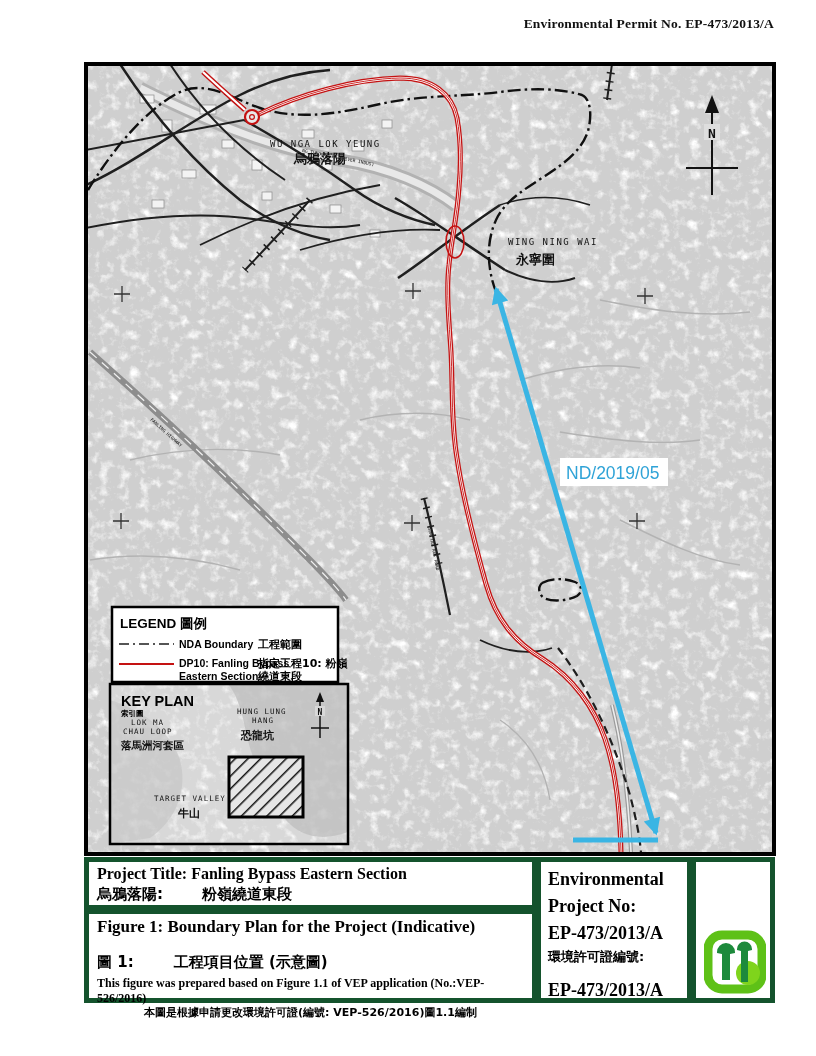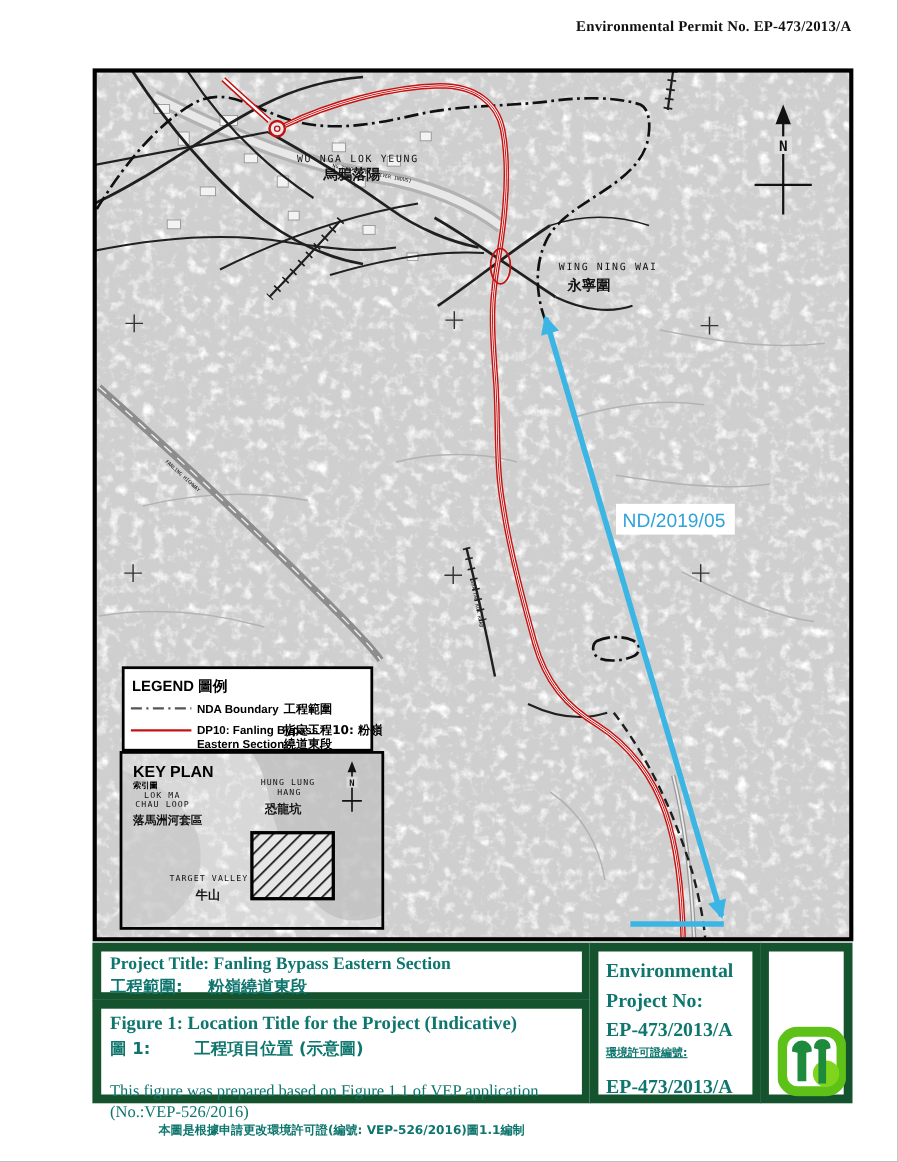--- a/index.html
+++ b/index.html
@@ -5,35 +5,35 @@
   * { margin:0; padding:0; box-sizing:border-box; }
   body { background:#888; font-family:"Liberation Serif", serif; }
   .page {
     position:relative; width:816px; height:1056px; background:#ffffff;
     margin:0 auto; overflow:hidden;
   }
   .hdr { position:absolute; right:42px; text-align:left; font-weight:bold; color:#111; }
   .hdr-en { top:16px; font-size:13.5px; letter-spacing:.2px; }
   .hdr-zh { top:44px; font-size:14px; font-family:"DejaVu Sans", sans-serif; }
   .map-svg { position:absolute; left:84px; top:62px; }
-  .tb { position:absolute; border:8px solid #14532d; background:#fff; color:#0f766e; }
+  .tb { position:absolute; border:5px solid #14532d; background:#fff; color:#000000; }
   .tb-a { left:84px; top:857px; width:453px; height:53px; padding:3px 8px 0 8px; }
   .tb-b { left:84px; top:909px; width:453px; height:94px; padding:3px 8px 0 8px; }
   .tb-c { left:536px; top:857px; width:156px; height:146px; padding:4px 7px 0 7px; }
   .tb-d { left:691px; top:857px; width:84px; height:146px; }
   .t-en1 { font-size:16px; font-weight:bold; }
   .t-zh1 { font-size:15px; font-weight:bold; font-family:"DejaVu Sans", sans-serif; margin-top:2px; }
-  .t-zh1 .val { margin-left:23px; }
+  .t-zh1 .val { margin-left:39px; }
   .t-fig { font-size:17px; font-weight:bold; }
-  .t-figzh { font-size:15px; font-weight:bold; font-family:"DejaVu Sans", sans-serif; margin-top:4px; }
+  .t-figzh { font-size:15px; font-weight:bold; font-family:"DejaVu Sans", sans-serif; margin-top:16px; }
   .t-figzh .val { margin-left:40px; }
-  .t-note { font-size:15px; font-weight:normal; margin-top:20px; line-height:1.25; }
+  .t-note { font-size:12px; font-weight:bold; margin-top:4px; line-height:1.25; }
   .t-notezh { font-size:11px; font-weight:bold; font-family:"DejaVu Sans", sans-serif; line-height:1.25;text-align:center; }
   .p-line { font-size:18px; font-weight:bold; line-height:1.5; }
-  .p-zh { font-family:"DejaVu Sans", sans-serif; font-size:10px;text-decoration:underline; }
+  .p-zh { font-family:"DejaVu Sans", sans-serif; font-size:13px; }
   .p-last { margin-top:10px; }
   .logo-wrap { position:absolute; left:8px; top:68px; }
 </style>
 </head>
 <body>
 
 <div class="page">
 
   <div class="hdr hdr-en">Environmental Permit No. EP-473/2013/A</div>
 
@@ -233,26 +233,26 @@
         </g>
       </g>
     </g>
 
     <rect x="86" y="64" width="688" height="790" fill="none" stroke="#000" stroke-width="4"></rect>
   </svg>
 
   <div class="tb tb-a">
     <div class="t-en1">Project Title: Fanling Bypass Eastern Section</div>
     <div class="t-zh1">
-      <span>工程範圍:</span><span class="val">粉嶺繞道東段</span>
+      <span>烏鴉落陽:</span><span class="val">粉嶺繞道東段</span>
     </div>
   </div>
 
   <div class="tb tb-b">
-    <div class="t-fig">Figure 1: Location Title for the Project (Indicative)</div>
+    <div class="t-fig">Figure 1: Boundary Plan for the Project (Indicative)</div>
     <div class="t-figzh">
       <span>圖 1:</span><span class="val">工程項目位置 (示意圖)</span>
     </div>
     <div class="t-note">This figure was prepared based on Figure 1.1 of VEP application (No.:VEP-526/2016)</div>
     <div class="t-notezh">本圖是根據申請更改環境許可證(編號: VEP-526/2016)圖1.1編制</div>
   </div>
 
   <div class="tb tb-c">
     <div class="p-line">Environmental</div>
     <div class="p-line">Project No:</div>

